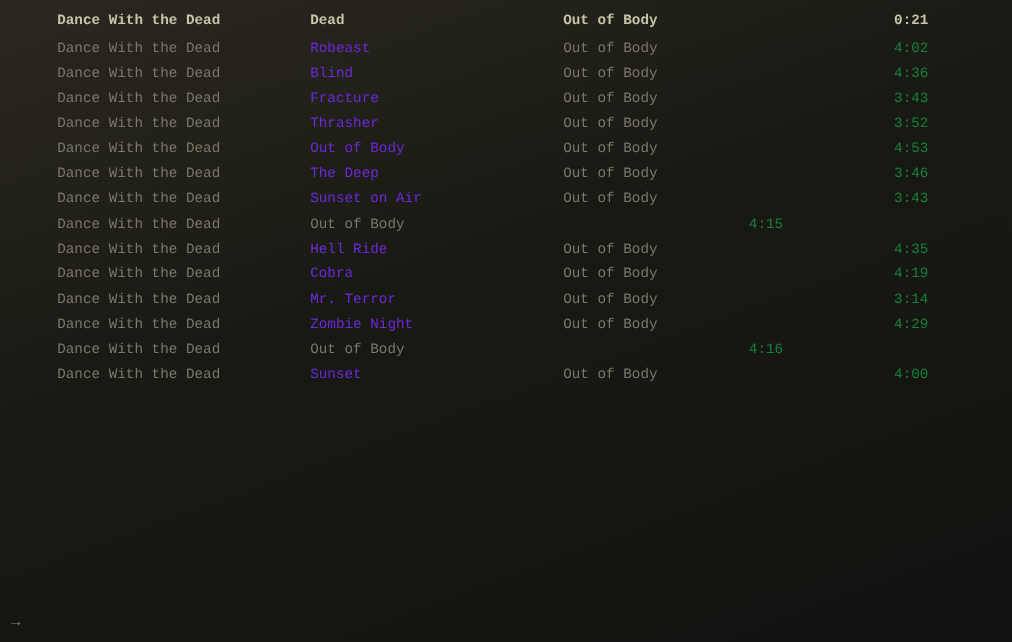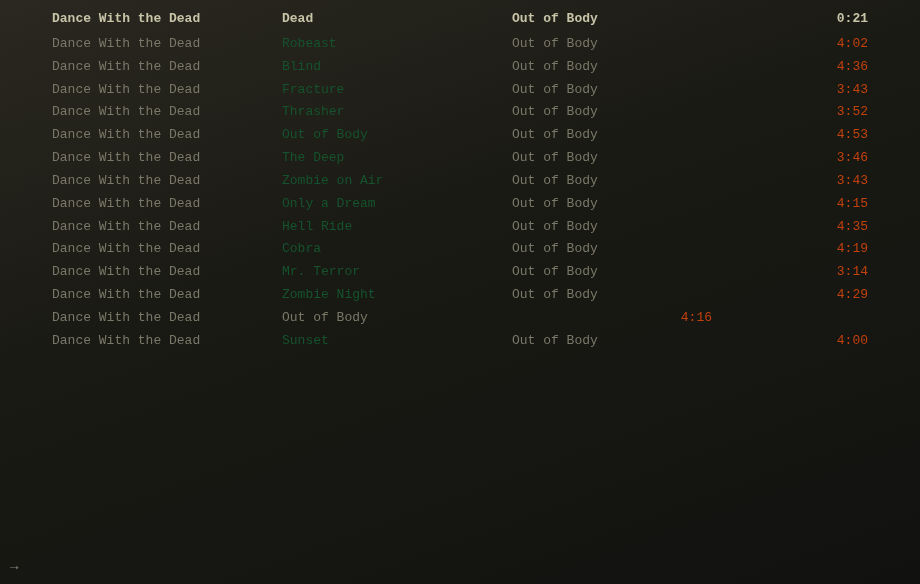--- a/index.html
+++ b/index.html
@@ -20,46 +20,46 @@
     }
 
     .track-list {
       padding: 8px 0;
       width: 100%;
     }
 
     .track-row {
       display: grid;
       grid-template-columns: 230px 230px 200px 1fr;
-      padding: 2px 52px 2px 52px;
+      padding: 2px 76px 2px 52px;
       line-height: 1.45;
       cursor: default;
     }
 
     .track-row:first-child {
       color: #c8c4a8;
       font-weight: bold;
       margin-bottom: 2px;
     }
 
     .col-artist {
       color: #7a7868;
     }
 
     .col-title {
-      color: #14532d;
+      color: #6d28d9;
     }
 
     .col-album {
       color: #7a7868;
     }
 
     .col-time {
       text-align: right;
-      color: #c2410c;
+      color: #15803d;
     }
 
     .track-row:first-child .col-artist,
     .track-row:first-child .col-title,
     .track-row:first-child .col-album,
     .track-row:first-child .col-time {
       color: #c8c4a8;
     }
 
     .arrow {
@@ -112,27 +112,26 @@
       <span class="col-time">4:53</span>
     </div>
     <div class="track-row">
       <span class="col-artist">Dance With the Dead</span>
       <span class="col-title">The Deep</span>
       <span class="col-album">Out of Body</span>
       <span class="col-time">3:46</span>
     </div>
     <div class="track-row">
       <span class="col-artist">Dance With the Dead</span>
-      <span class="col-title">Zombie on Air</span>
+      <span class="col-title">Sunset on Air</span>
       <span class="col-album">Out of Body</span>
       <span class="col-time">3:43</span>
     </div>
     <div class="track-row">
       <span class="col-artist">Dance With the Dead</span>
-      <span class="col-title">Only a Dream</span>
       <span class="col-album">Out of Body</span>
       <span class="col-time">4:15</span>
     </div>
     <div class="track-row">
       <span class="col-artist">Dance With the Dead</span>
       <span class="col-title">Hell Ride</span>
       <span class="col-album">Out of Body</span>
       <span class="col-time">4:35</span>
     </div>
     <div class="track-row">

